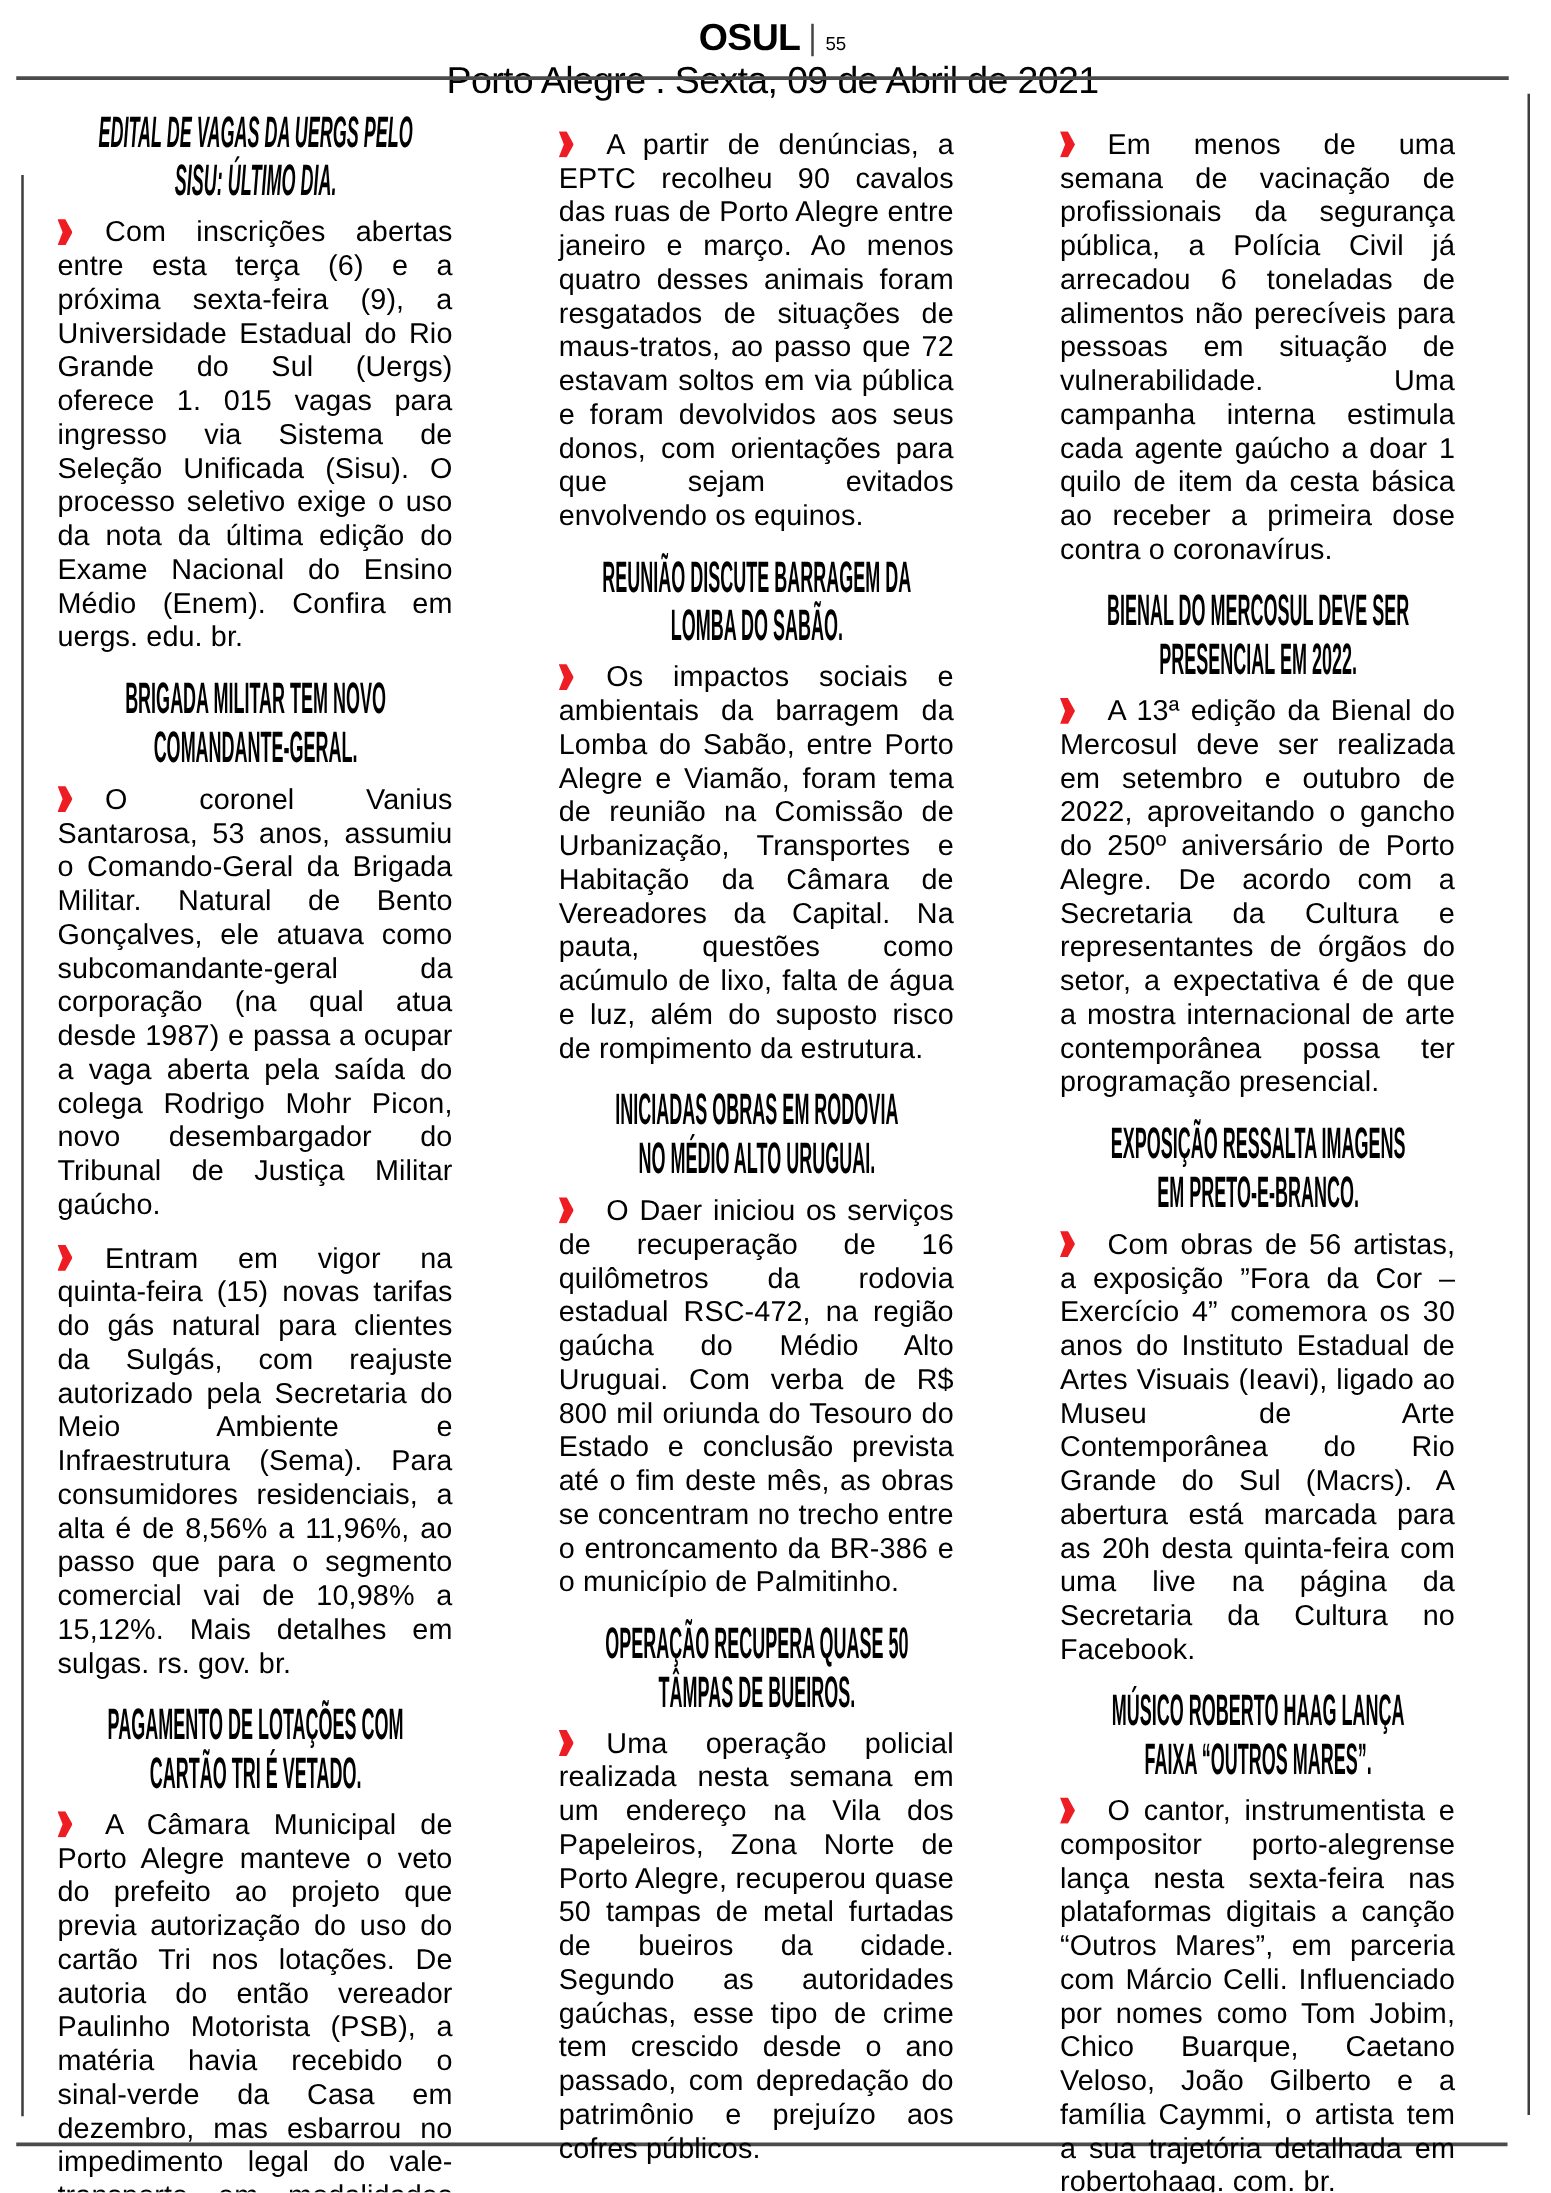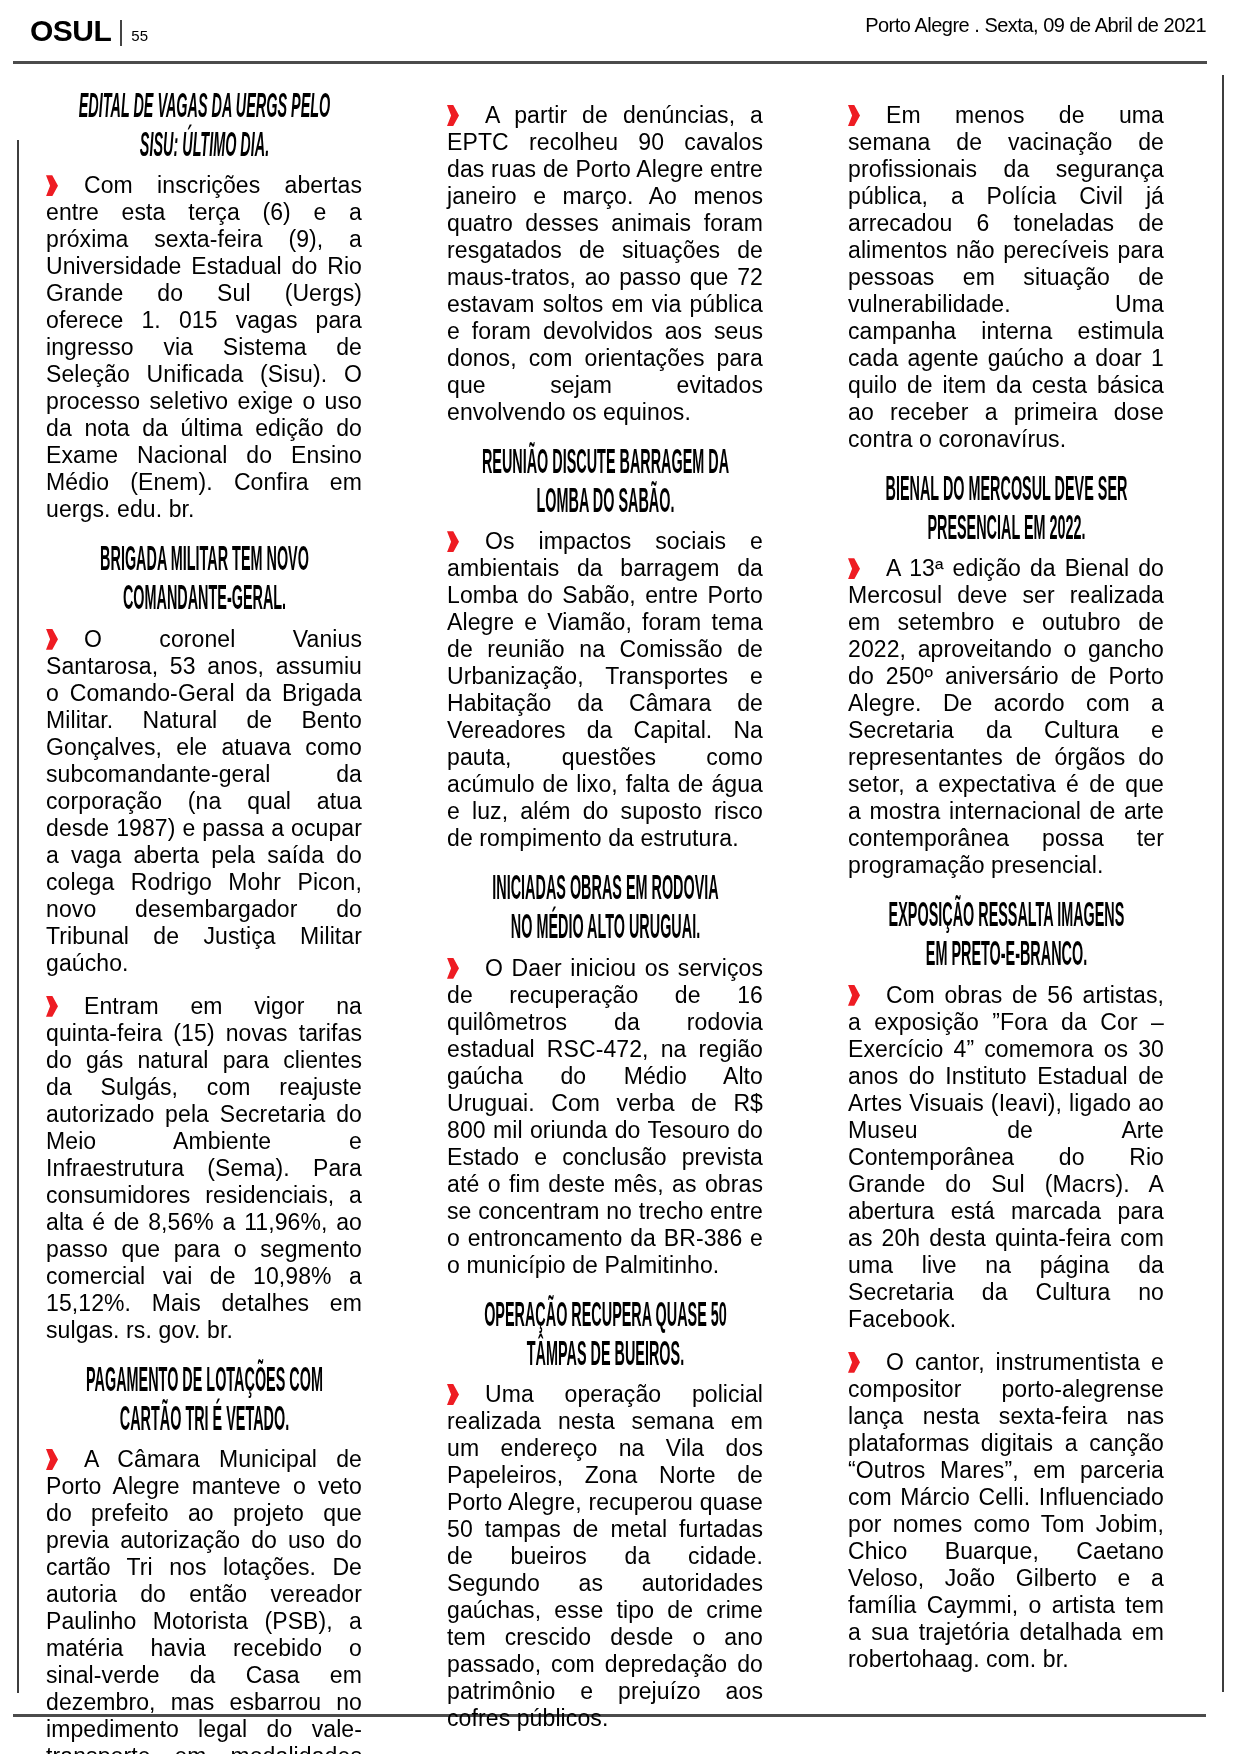--- a/index.html
+++ b/index.html
@@ -12,27 +12,27 @@
     color:#000;
   }
   
   .rule-top{position:absolute;left:13px;width:1194px;top:61px;height:3px;background:#4b4b4b;}
   .rule-bottom{position:absolute;left:13px;width:1193px;top:1714px;height:3px;background:#4b4b4b;}
   .rule-left{position:absolute;left:17px;top:140px;height:1553px;width:2px;background:#3d3d3d;}
   .rule-right{position:absolute;left:1222px;top:75px;height:1617px;width:2px;background:#3d3d3d;}
   
   .header{
     position:absolute;top:14px;left:30px;width:1176px;
-    display:flex;justify-content:space-between;align-items:flex-start;
+    display:flex;justify-content:space-between;align-items:center;flex-direction:column;
   }
   .brand-group{display:flex;align-items:baseline;}
   .brand{font-size:30px;font-weight:bold;letter-spacing:-0.5px;}
   .brand-divider{display:inline-block;width:2px;height:26px;background:#444;margin:0 9px;transform:translateY(5px);}
   .page-number{font-size:15px;}
-  .dateline{font-size:20px;letter-spacing:-0.5px;}
+  .dateline{font-size:30px;letter-spacing:-0.5px;}
   
   .content{
     position:absolute;top:86px;left:30px;width:1150px;
     display:flex;gap:53px;
   }
   .column{flex:1 1 0;min-width:0;}
   
   .headline{margin:14px 0 46px;text-align:center;}
   .article:first-child .headline{margin-top:0;font-style:italic;}
   .hl{
@@ -145,18 +145,22 @@
         <p class="body-text"><span class="bullet"></span><span>A 13ª edição da Bienal do Mercosul deve ser realizada em setembro e outubro de 2022, aproveitando o gancho do 250º aniversário de Porto Alegre. De acordo com a Secretaria da Cultura e representantes de órgãos do setor, a expectativa é de que a mostra internacional de arte contemporânea possa ter programação presencial.</span></p>
       </div>
       <div class="article">
         <h2 class="headline">
             <span class="hl">EXPOSIÇÃO RESSALTA IMAGENS
 EM PRETO-E-BRANCO.</span>
           </h2>
         <p class="body-text"><span class="bullet"></span><span>Com obras de 56 artistas, a exposição ”Fora da Cor – Exercício 4” comemora os 30 anos do Instituto Estadual de Artes Visuais (Ieavi), ligado ao Museu de Arte Contemporânea do Rio Grande do Sul (Macrs). A abertura está marcada para as 20h desta quinta-feira com uma live na página da Secretaria da Cultura no Facebook.</span></p>
       </div>
       <div class="article">
+        <h2 class="headline">
+            <span class="hl">MÚSICO ROBERTO HAAG LANÇA
+FAIXA “OUTROS MARES”.</span>
+          </h2>
         <p class="body-text"><span class="bullet"></span><span>O cantor, instrumentista e compositor porto-alegrense lança nesta sexta-feira nas plataformas digitais a canção “Outros Mares”, em parceria com Márcio Celli. Influenciado por nomes como Tom Jobim, Chico Buarque, Caetano Veloso, João Gilberto e a família Caymmi, o artista tem a sua trajetória detalhada em robertohaag. com. br.</span></p>
       </div>
     </div>
 
   </div>
 </div>
 
 </body></html>

